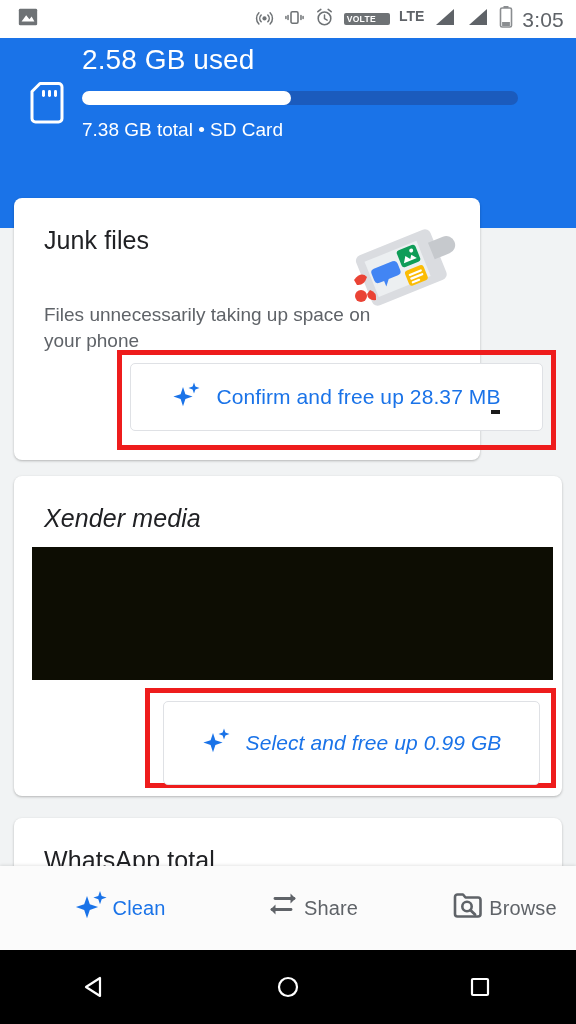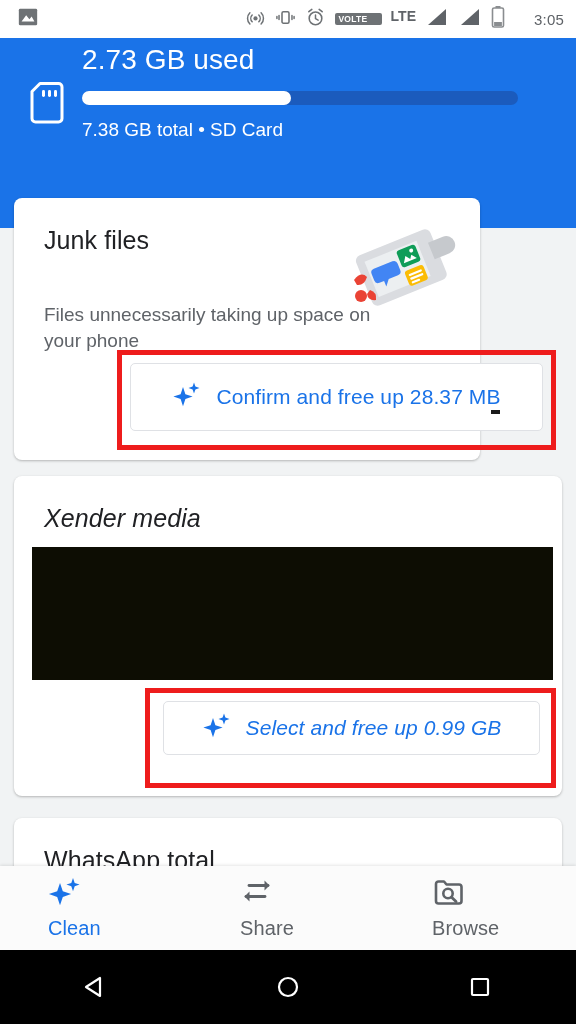--- a/index.html
+++ b/index.html
@@ -36,22 +36,22 @@
     padding: 2px 14px 2px 3px;
     border-radius: 2px;
     line-height: 1;
     font-family: "Liberation Sans", sans-serif;
   }
   .lte-text {
     color: #5f6368; font-size: 14px; font-weight: bold;
     line-height: 1; position: relative; top: -3px;
   }
   #clock {
-    color: #5f6368; font-size: 15px;
-    line-height: 1; letter-spacing: 0.2px; margin-left: 20px;
+    color: #5f6368; font-size: 21px;
+    line-height: 1; letter-spacing: 0.2px;
   }
 
   
   #storage-header {
     position: absolute; top: 38px; left: 0;
     width: 576px; height: 190px;
     background: #1a73e8;
   }
   #sd-card-icon { position: absolute; left: 30px; top: 44px; }
   #storage-used {
@@ -134,22 +134,22 @@
   
   #bottom-nav {
     position: absolute; left: 0; top: 866px;
     width: 576px; height: 84px;
     background: #fbfbfb;
     box-shadow: 0 -1px 3px rgba(0,0,0,0.10);
     display: flex;
   }
   .nav-item {
     flex: 1;
-    display: flex; flex-direction: column;
-    justify-content: center;
+    display: flex; flex-direction: row;
+    align-items: center; justify-content: center;
     gap: 4px; cursor: pointer; margin-left: 48px;
   }
   .nav-label { font-size: 20px; letter-spacing: 0.1px; }
   .nav-item.active .nav-label { color: #1a73e8; }
   .nav-item.inactive .nav-label { color: #5f6368; }
 
   
   #android-nav {
     position: absolute; left: 0; top: 950px;
     width: 576px; height: 74px;
@@ -232,21 +232,21 @@
 
     <span id="sd-card-icon">
       <svg width="34" height="42" viewBox="0 0 34 42">
         <path d="M10 1.5 H28.5 a3.5 3.5 0 0 1 3.5 3.5 V36.5 a3.5 3.5 0 0 1 -3.5 3.5 H5.5 A3.5 3.5 0 0 1 2 36.5 V9.5 Z" stroke="#ffffff" stroke-width="3" fill="none" stroke-linejoin="round"></path>
         <rect x="12" y="8" width="3" height="7" rx="1.4" fill="#ffffff"></rect>
         <rect x="18" y="8" width="3" height="7" rx="1.4" fill="#ffffff"></rect>
         <rect x="24" y="8" width="3" height="7" rx="1.4" fill="#ffffff"></rect>
       </svg>
     </span>
 
-    <div id="storage-used">2.73 GB used</div>
+    <div id="storage-used">2.58 GB used</div>
 
     <div id="storage-bar-track">
       <div id="storage-bar-fill" style="width:48%"></div>
     </div>
 
     <div id="storage-total">7.38 GB total • SD Card</div>
   </div>
 
   <div id="card-junk" class="card">
 
@@ -289,21 +289,21 @@
   </div>
 
   <div id="card-xender" class="card">
 
     <div class="card-title" style="top:28px;">Xender media</div>
 
     <div id="xender-thumb-strip"></div>
 
     <div class="red-box" style="left:131px; top:212px; width:411px; height:100px;"></div>
 
-    <div class="action-btn" style="left:149px; top:225px; width:377px; height:54px;">
+    <div class="action-btn" style="left:149px; top:225px; width:377px; height:84px;">
       <span>
         <svg width="30" height="30" viewBox="0 0 30 30">
           <path d="M11 7 L13.4 14.2 L20.6 16.6 L13.4 19 L11 26.2 L8.6 19 L1.4 16.6 L8.6 14.2 Z" fill="#1a73e8"></path>
           <path d="M22 2.5 L23.4 6.6 L27.5 8 L23.4 9.4 L22 13.5 L20.6 9.4 L16.5 8 L20.6 6.6 Z" fill="#1a73e8"></path>
         </svg>
       </span>
       <span class="action-btn-label">Select and free up 0.99 GB</span>
     </div>
   </div>
 

